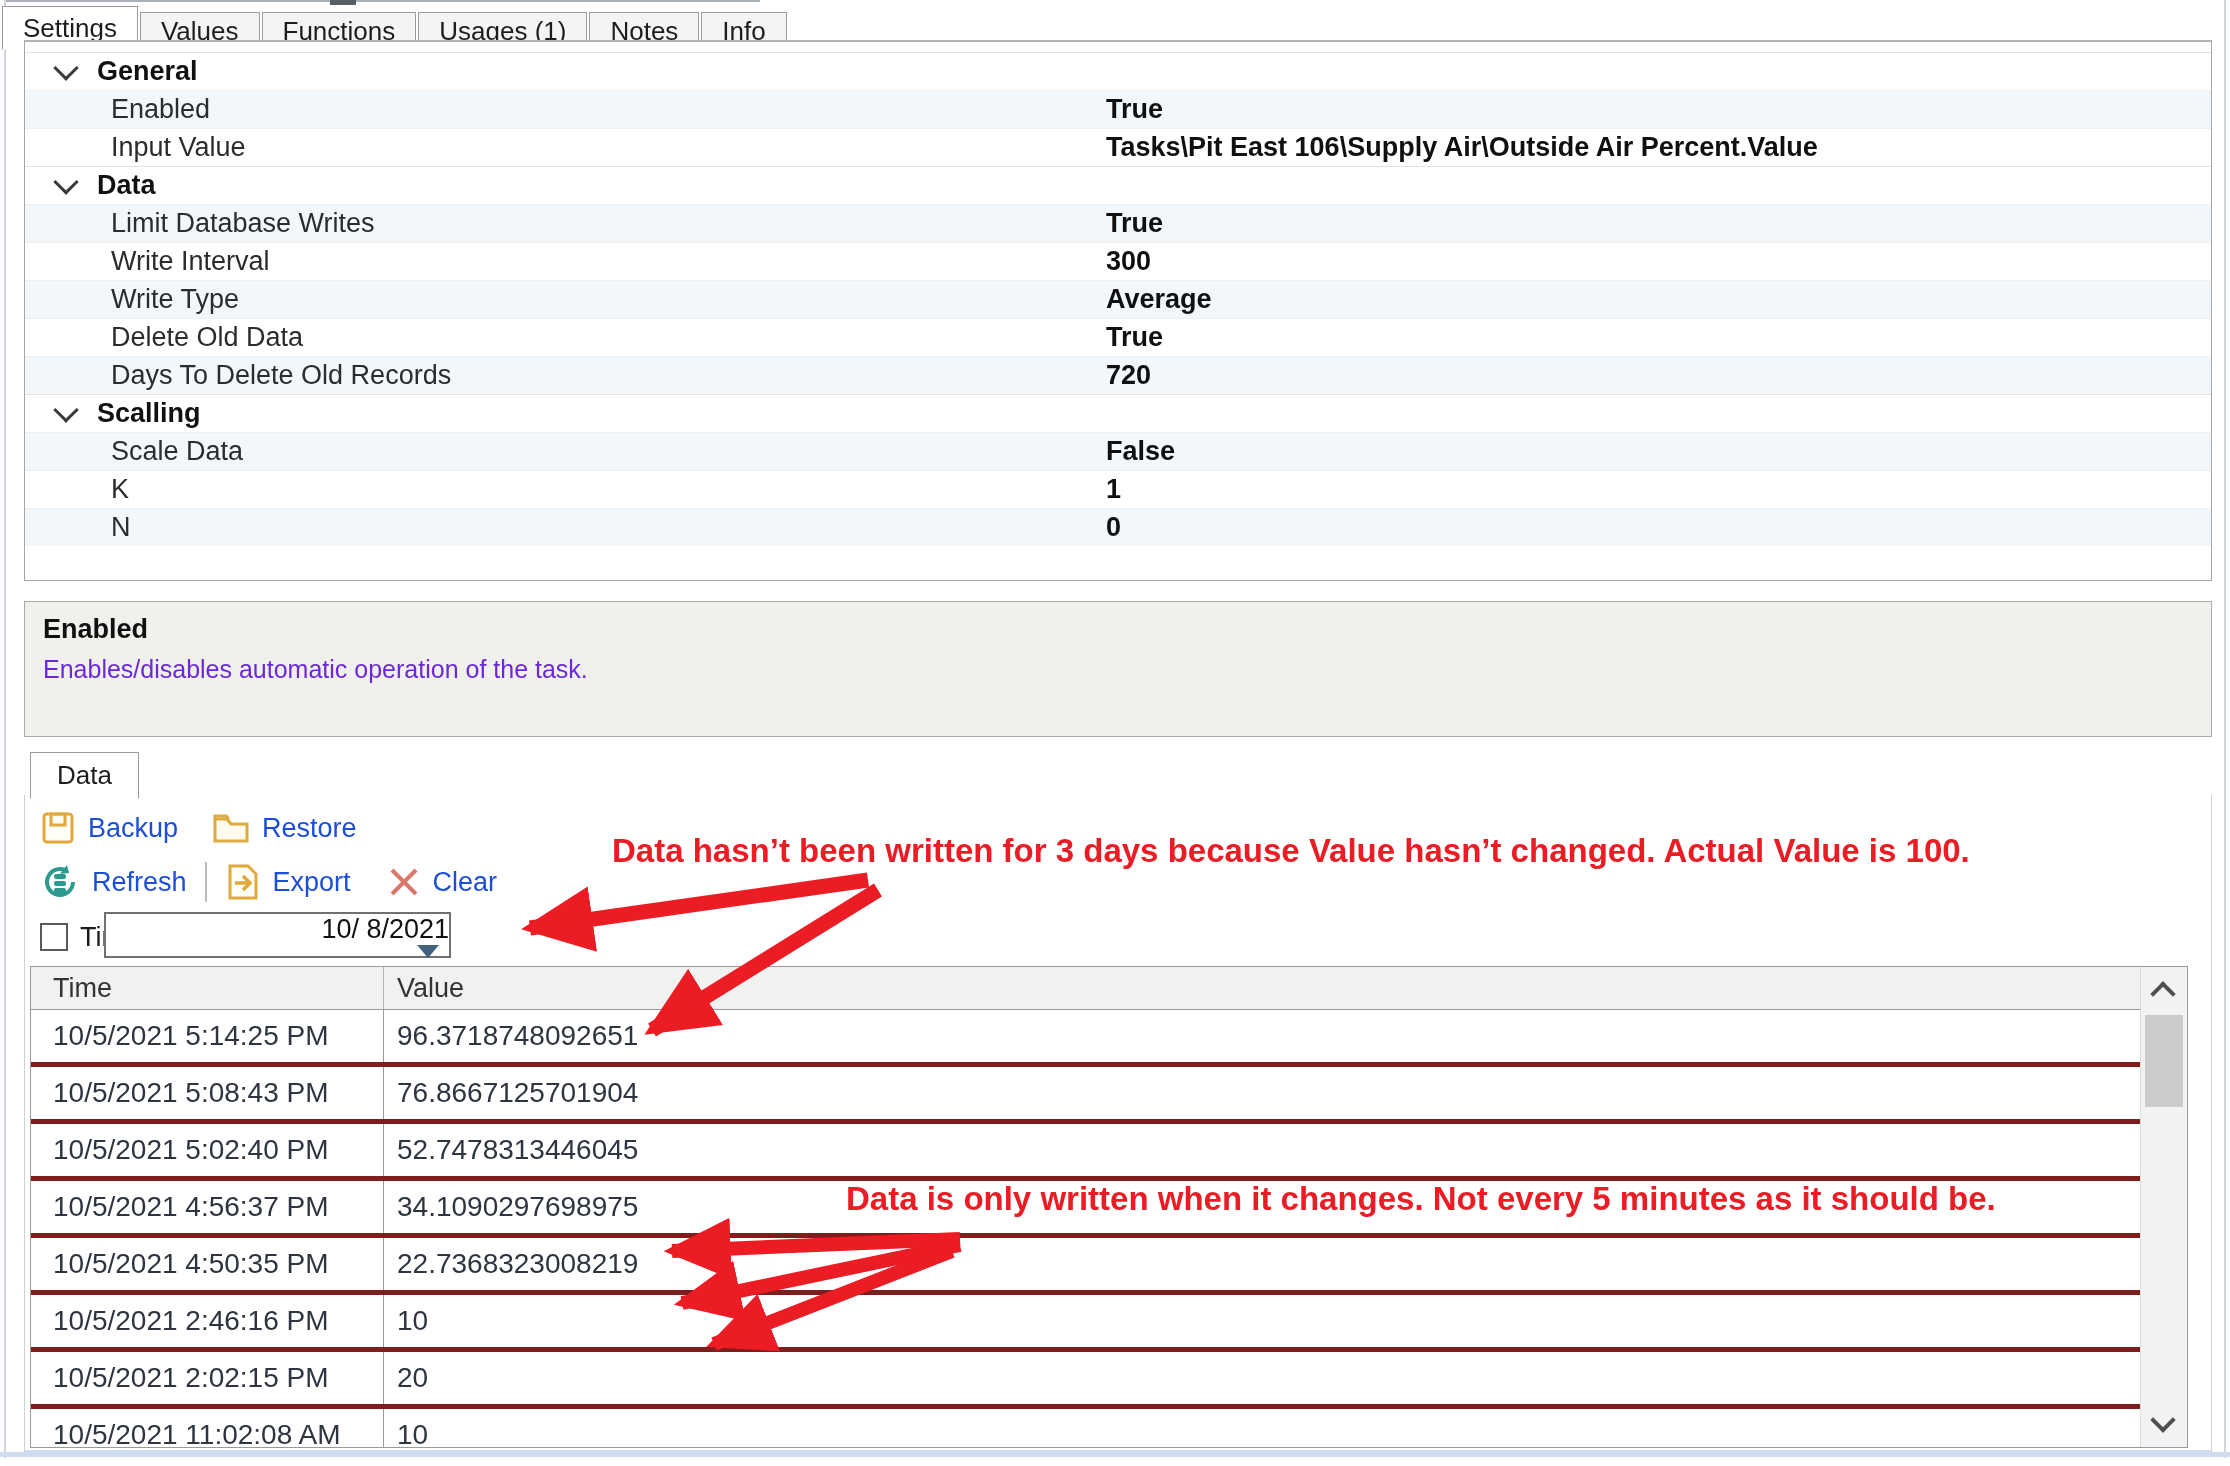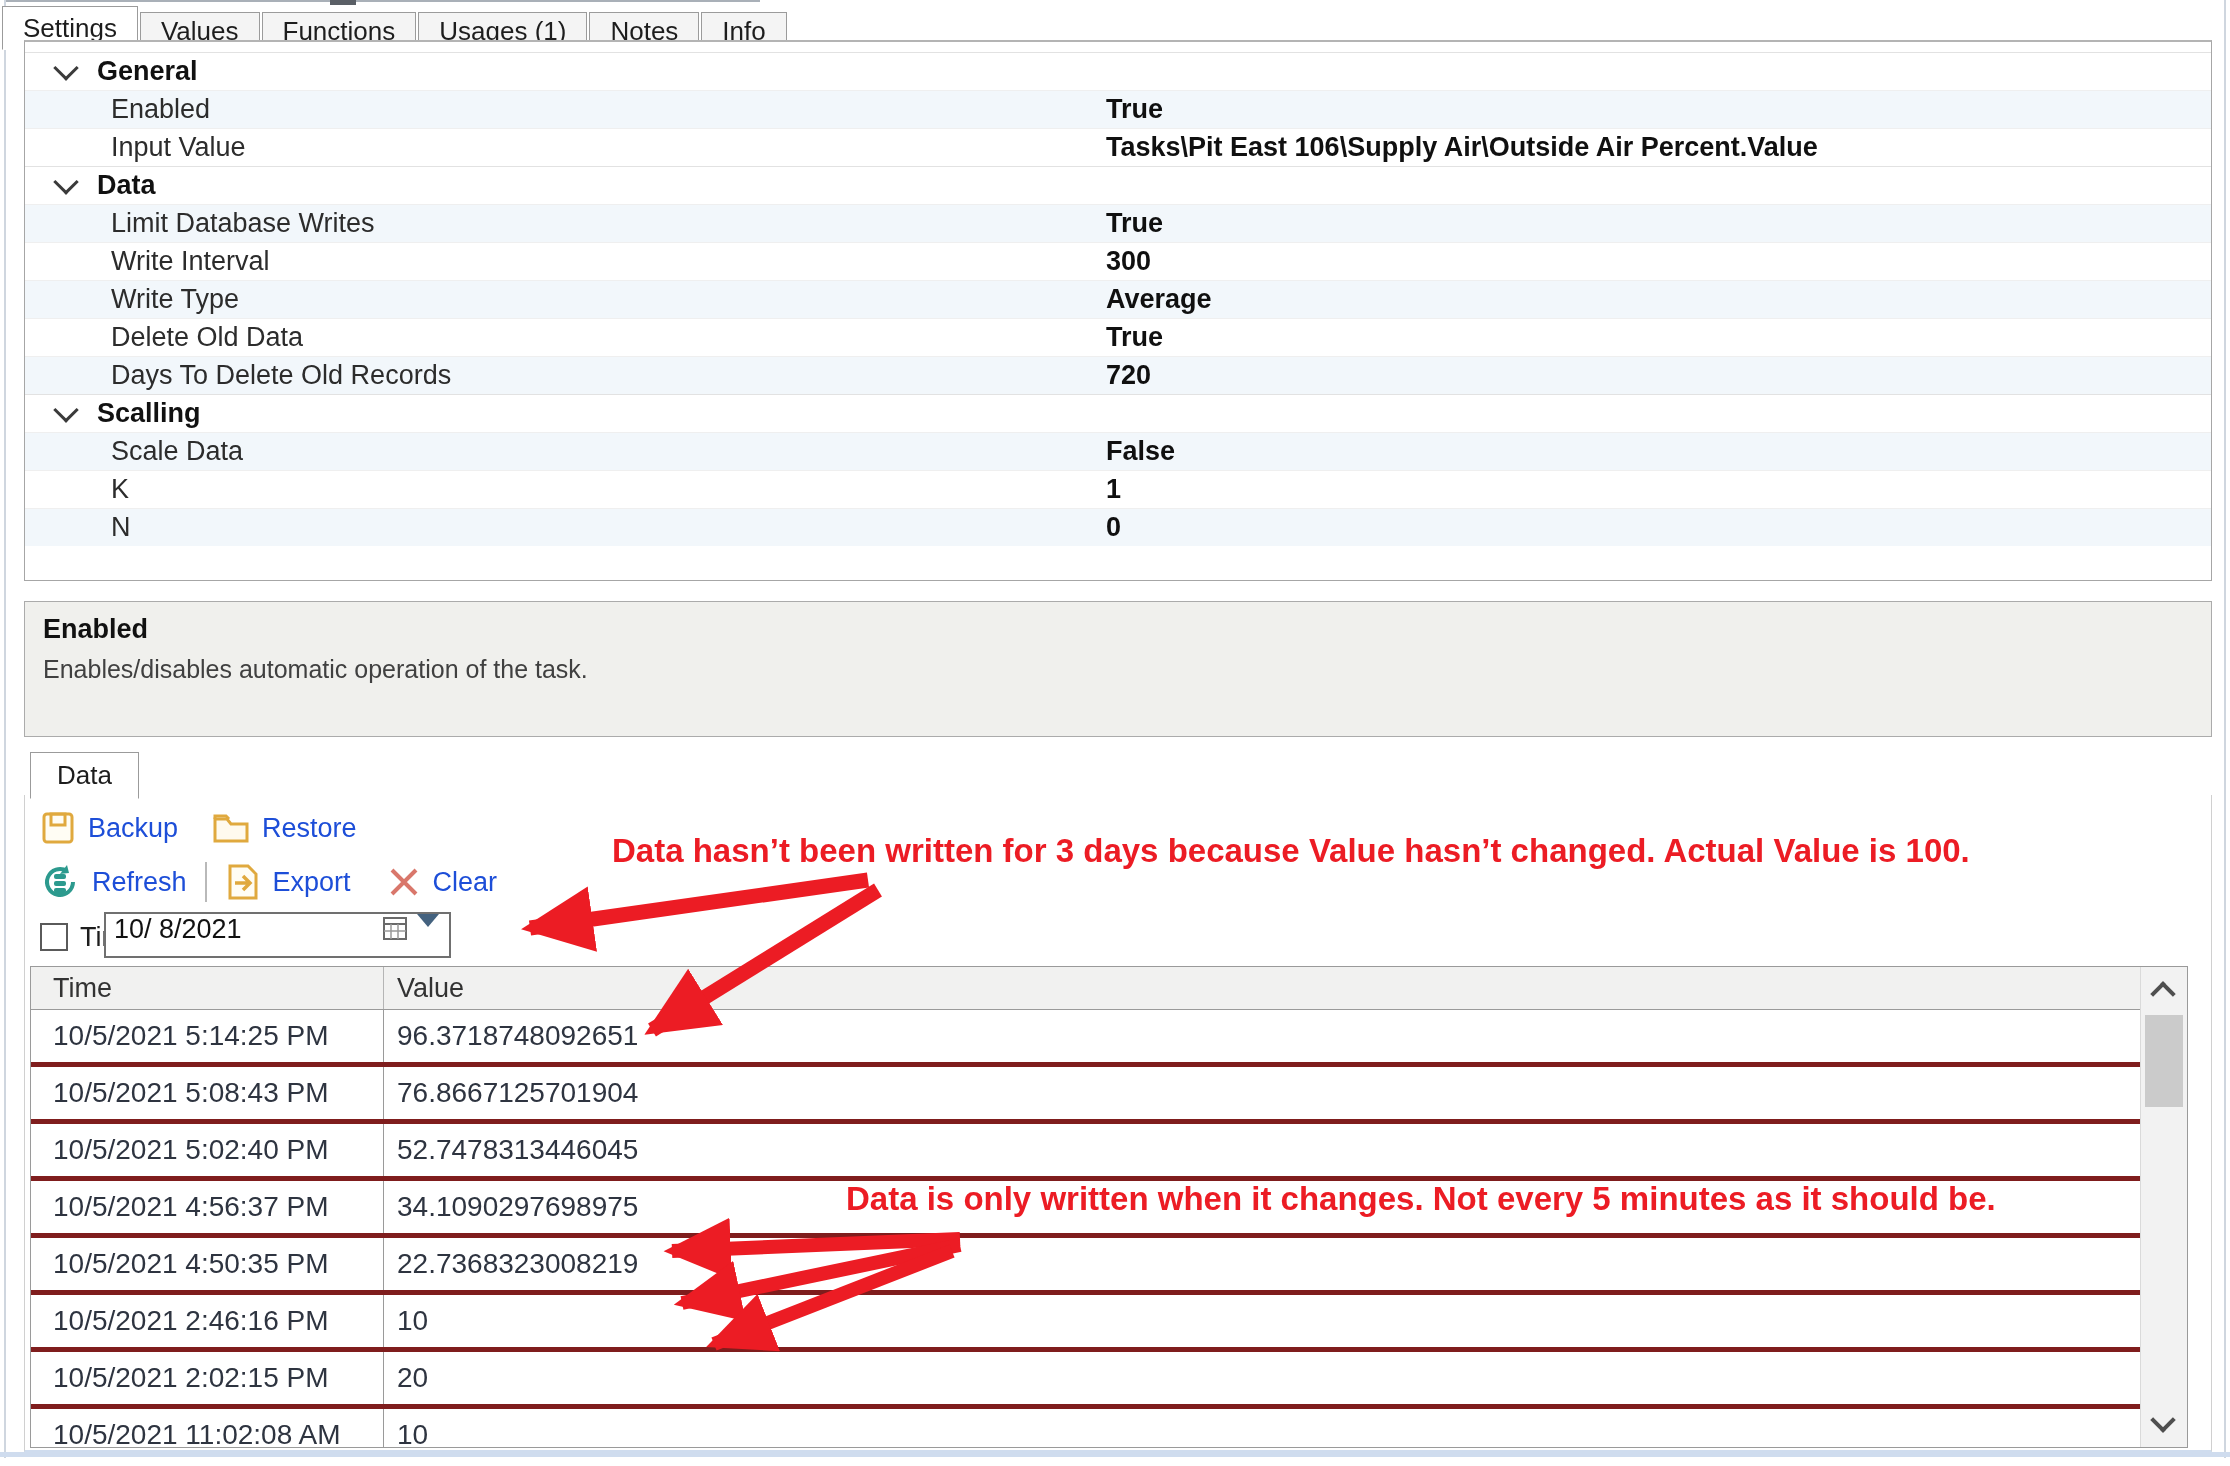--- a/index.html
+++ b/index.html
@@ -23,34 +23,34 @@
   .pg-cat{height:37px;display:flex;align-items:center;padding-left:32px;font-weight:bold;font-size:27px;color:#111;border-top:1px solid #e2e2e2;background:#fff;}
   .pg-cat .chev{width:15px;height:15px;border-right:3px solid #3a3a3a;border-bottom:3px solid #3a3a3a;transform:rotate(45deg);margin-right:22px;margin-top:-8px;}
   .pg-row{height:37px;display:flex;align-items:center;padding-left:86px;font-size:27px;border-top:1px solid #efefef;}
   .pg-row.tint{background:#f2f7fb;}
   .pg-label{width:995px;color:#2c2c2c;}
   .pg-value{font-weight:bold;color:#101010;}
 
   
   .descpanel{position:absolute;left:24px;top:601px;width:2188px;height:136px;background:#f0f0ed;border:1px solid #ababab;box-sizing:border-box;padding:12px 18px;}
   .desc-title{font-weight:bold;font-size:27px;color:#111;}
-  .desc-text{font-size:25px;color:#404040;margin-top:10px;}
+  .desc-text{font-size:25px;color:#6d28d9;margin-top:10px;}
 
   
   .lower-line{position:absolute;left:24px;top:795px;width:2188px;height:0;border-top:1px solid #c9c9c9;}
   .lower-panel{position:absolute;left:24px;top:795px;width:2188px;height:657px;border-left:1px solid #d0d0d0;border-right:1px solid #d0d0d0;border-bottom:2px solid #cfdcee;box-sizing:border-box;background:#fff;}
   .data-tab{position:absolute;left:30px;top:752px;height:45px;padding:0 26px;background:#fff;border:1px solid #9b9b9b;border-bottom:1px solid #fff;display:flex;align-items:center;font-size:26px;color:#1d1d1d;z-index:3;}
 
   
   .tb-row{position:absolute;display:flex;align-items:center;}
   .tb-btn{display:flex;align-items:center;gap:12px;background:transparent;border:none;font-family:"Liberation Sans",sans-serif;font-size:27px;color:#1d4ed8;padding:0;cursor:default;}
   .tb-sep{width:0;height:40px;border-left:2px solid #b9b9b9;margin:0 18px;}
   .cbx{width:24px;height:24px;border:2px solid #5a5a5a;background:#fff;display:inline-block;}
   .time-label{font-size:27px;margin-left:12px;color:#1d1d1d;}
-  .datefield{position:absolute;left:104px;top:912px;width:347px;height:46px;border:2px solid #707070;background:#fff;box-sizing:border-box;display:flex;align-items:flex-start;padding-left:8px;font-size:27px;color:#111;z-index:2;}
+  .datefield{position:absolute;left:104px;top:912px;width:347px;height:46px;border:2px solid #707070;background:#fff;box-sizing:border-box;display:flex;align-items:flex-end;padding-left:8px;font-size:27px;color:#111;z-index:2;flex-direction:column;}
   .datefield .spacer{flex:1;}
   .caret-down{width:0;height:0;border-left:11px solid transparent;border-right:11px solid transparent;border-top:13px solid #44627f;margin:0 10px 0 8px;}
 
   
   .datatable{position:absolute;left:30px;top:966px;width:2158px;height:482px;border:1px solid #9a9a9a;background:#fff;box-sizing:border-box;overflow:hidden;}
   .t-header{position:relative;height:42px;background:#f1f1f0;border-bottom:1px solid #9a9a9a;display:flex;align-items:center;font-size:27px;color:#333;}
   .t-row{position:relative;height:52px;display:flex;align-items:center;border-bottom:5px solid #7f1d1d;font-size:28px;color:#2e3440;background:#fff;}
   .t-cell.time{width:352px;padding-left:22px;box-sizing:border-box;flex:none;}
   .t-cell.val{padding-left:14px;}
   .t-coldiv{position:absolute;left:352px;top:0;bottom:0;width:0;border-left:1px solid #9a9a9a;}

